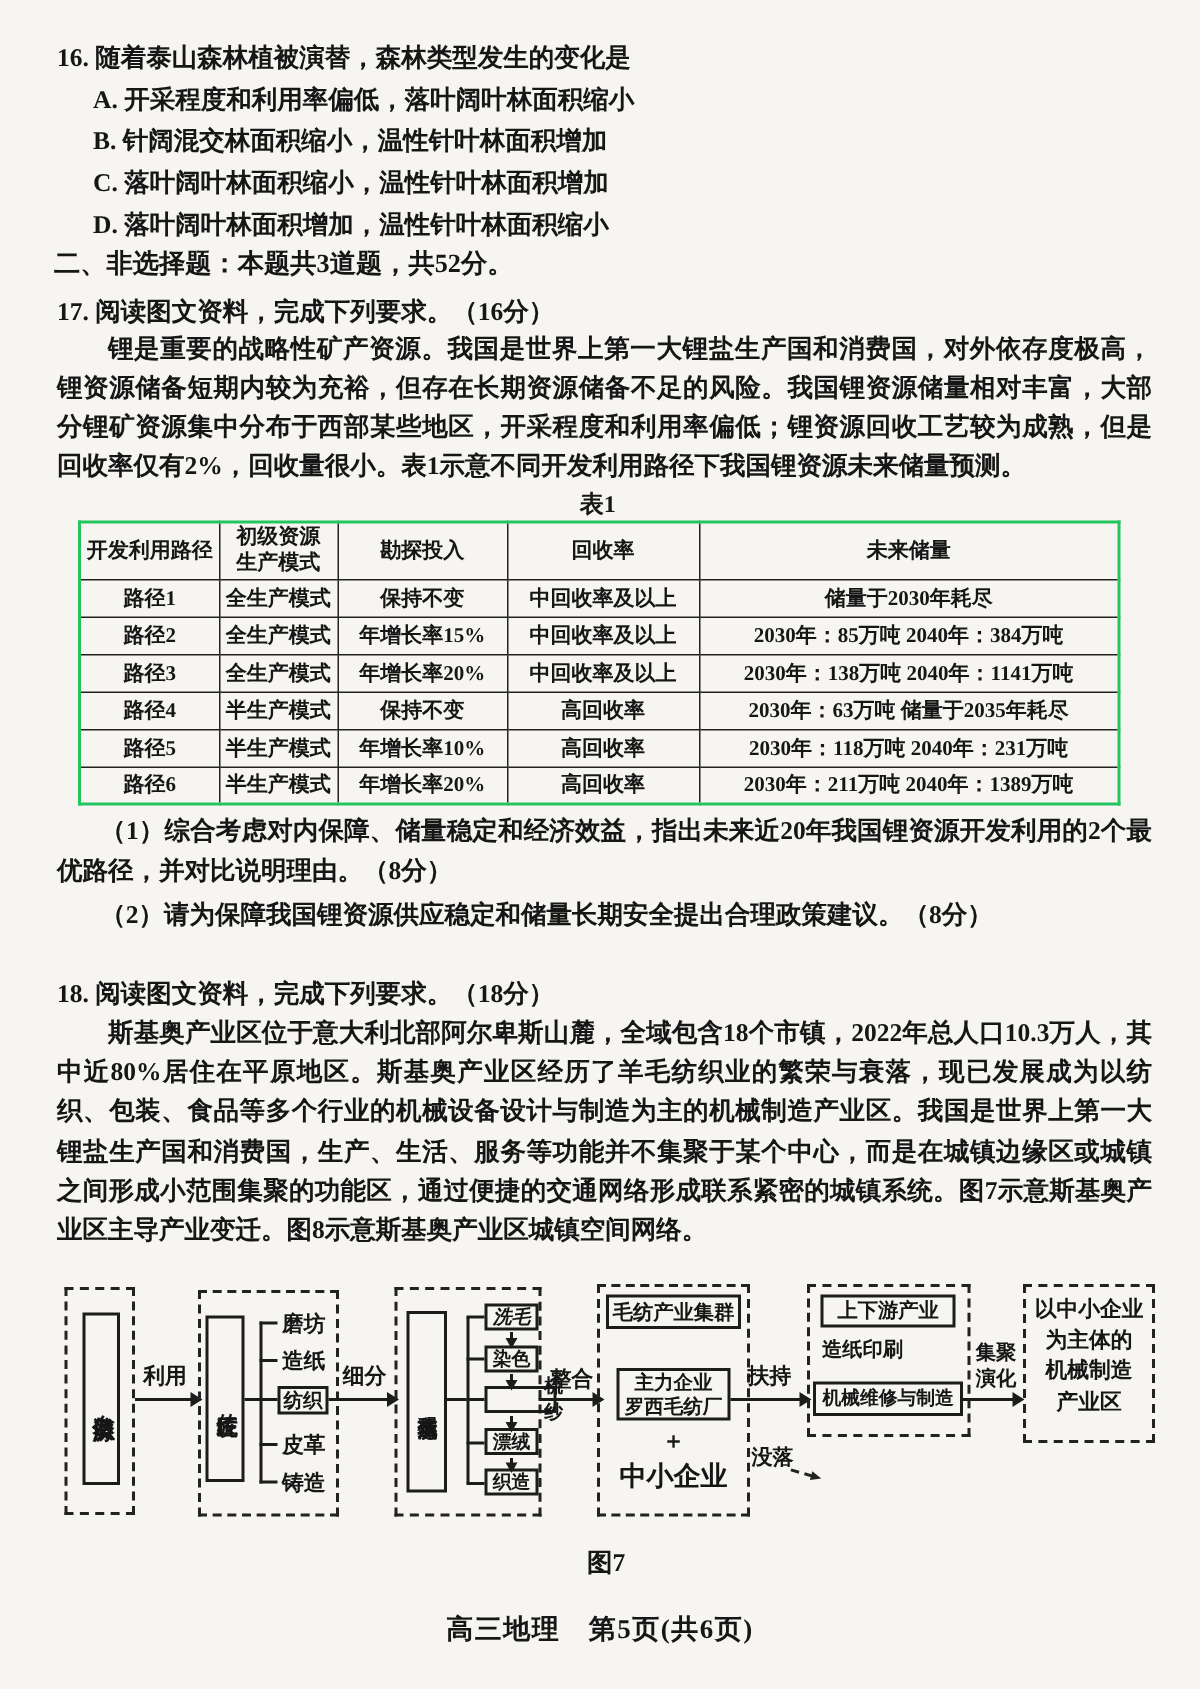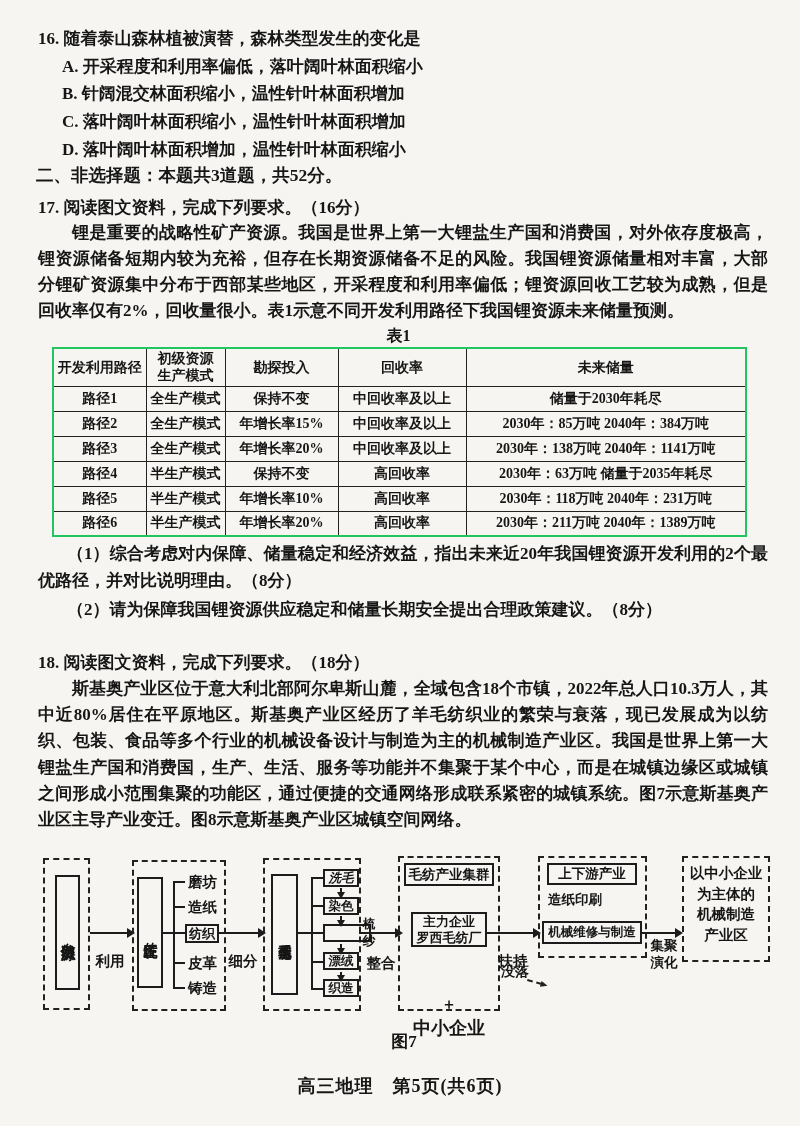--- a/index.html
+++ b/index.html
@@ -42,21 +42,21 @@
   .solidbox { position:absolute; border:2px solid #1c1c1c; display:flex; align-items:center; justify-content:center; text-align:center; }
   .vtext { writing-mode:vertical-rl; text-orientation:upright; letter-spacing:1px; }
   .hline { position:absolute; height:2px; background:#1c1c1c; }
   .vline { position:absolute; width:2px; background:#1c1c1c; }
   .harrow { position:absolute; height:2px; background:#1c1c1c; }
   .harrow::after { content:""; position:absolute; right:-7px; top:50%; transform:translateY(-50%);
     border-left:8px solid #1c1c1c; border-top:5px solid transparent; border-bottom:5px solid transparent; }
   .varrow { position:absolute; width:2px; background:#1c1c1c; }
   .varrow::after { content:""; position:absolute; bottom:-6px; left:50%; transform:translateX(-50%);
     border-top:7px solid #1c1c1c; border-left:4px solid transparent; border-right:4px solid transparent; }
-  .arrlabel { position:absolute; font-size:14.5px; text-align:center; white-space:nowrap;margin-top:44px; }
+  .arrlabel { position:absolute; font-size:14.5px; text-align:center; white-space:nowrap; }
   .branch-label { position:absolute; font-size:14.5px; white-space:nowrap; }
   .chainbox { position:absolute; width:36px; height:18px; border:2px solid #1c1c1c;
     display:flex; align-items:center; justify-content:center; font-size:12.5px; }
   .pre { white-space:pre-line; }
   #decline-arrow { position:absolute; left:497px; top:133px; width:15px; border-top:2.5px dashed #222; transform:rotate(16deg); }
   #decline-arrow::after { content:""; position:absolute; right:-6px; top:-4px;
     border-left:7px solid #222; border-top:3.5px solid transparent; border-bottom:3.5px solid transparent; }
   #fig7-caption { left:34px; top:1030px; width:740px; text-align:center; font-size:17px; }
   #page-footer { left:0; top:1074px; width:800px; text-align:center; font-size:18px; letter-spacing:1px; }
 </style>

